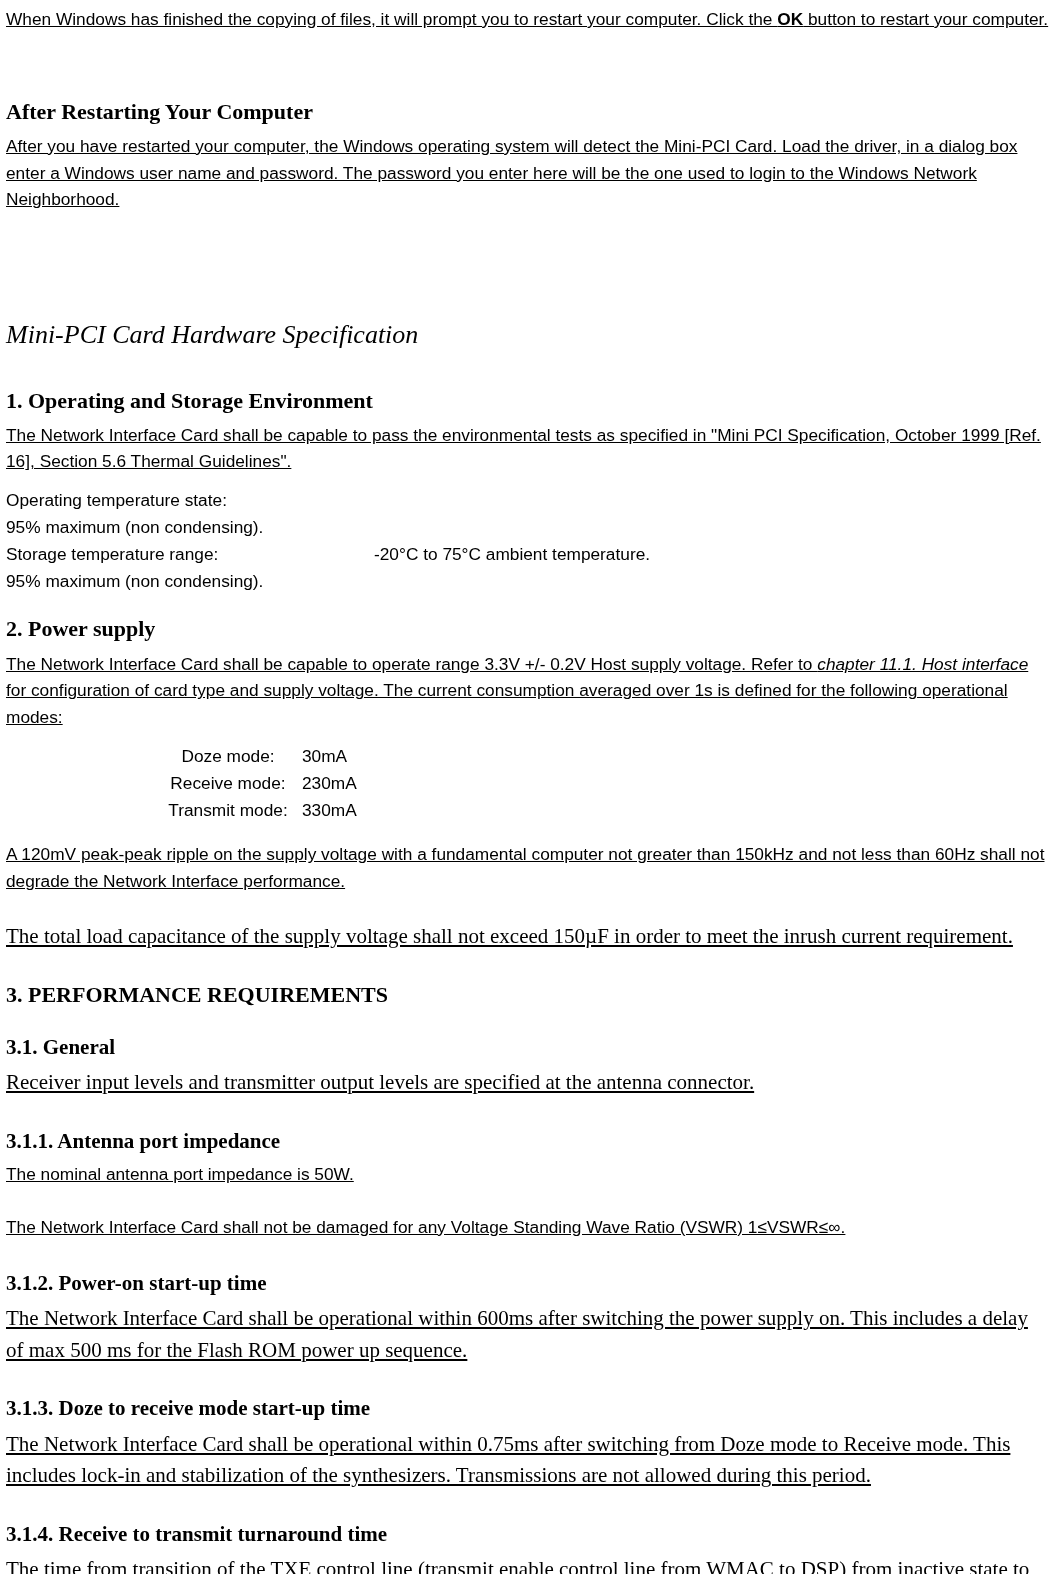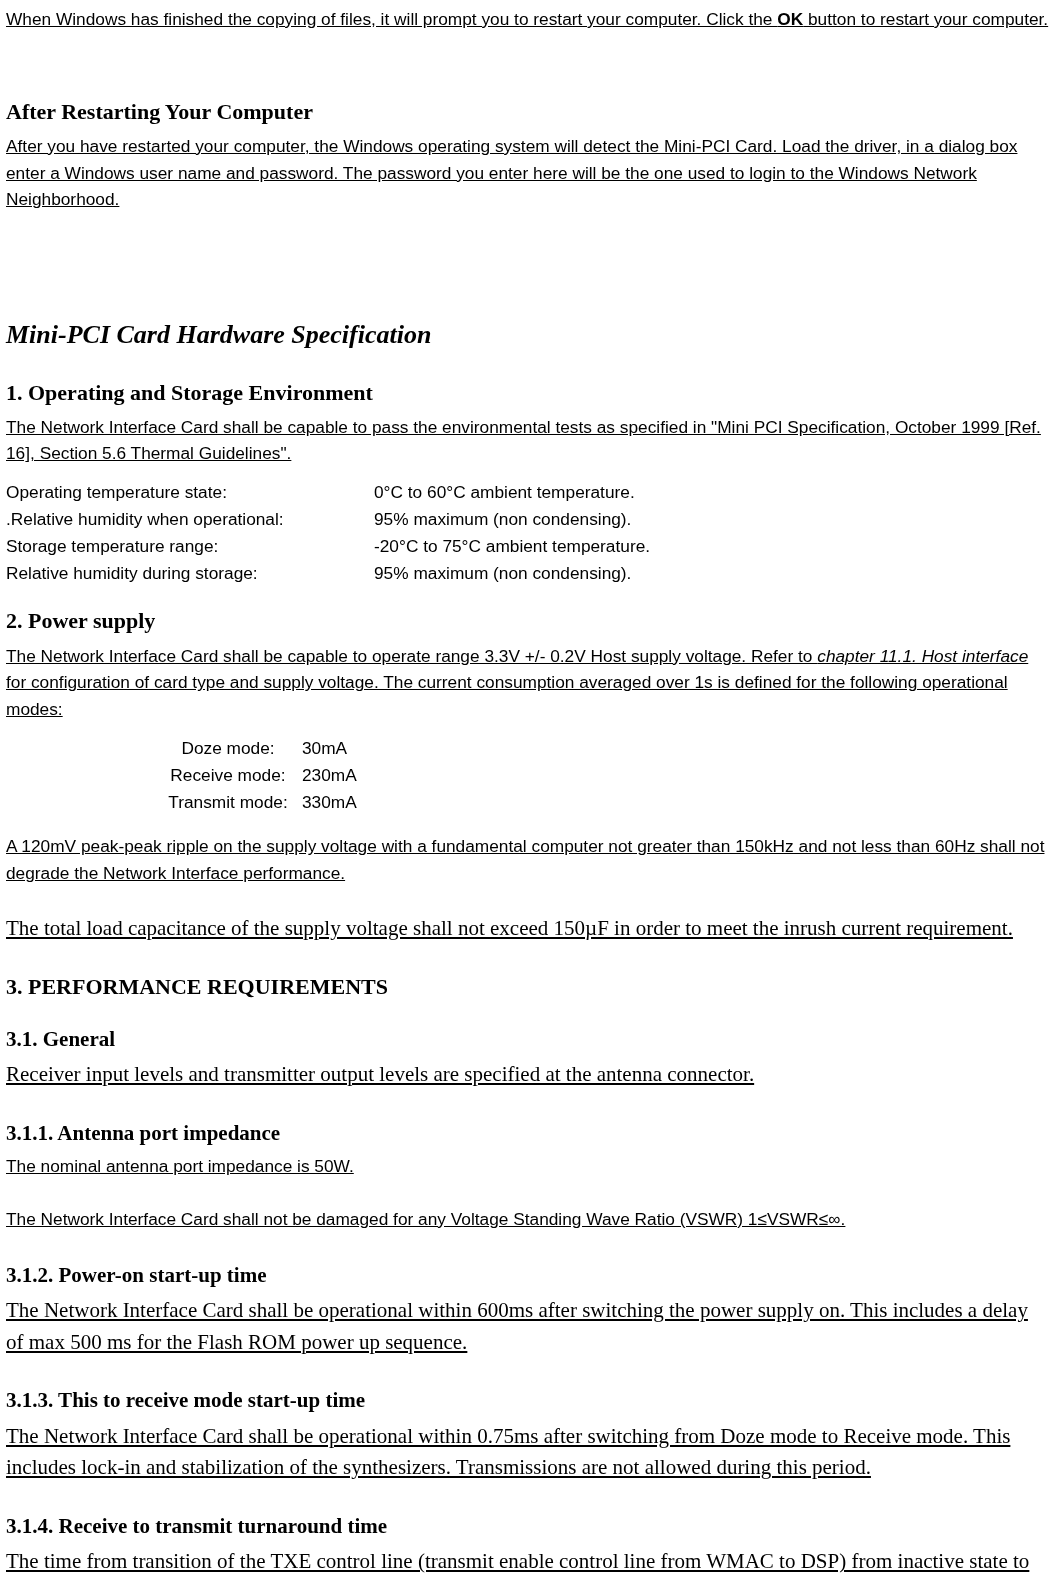--- a/index.html
+++ b/index.html
@@ -14,23 +14,23 @@
     p {
       margin: 0 0 12px 0;
       text-decoration: underline;
     }
     .intro-para {
       margin-bottom: 36px;
     }
     h1 {
       font-family: 'Times New Roman', Times, serif;
       font-style: italic;
-      font-weight: bold;
+      font-weight: normal;
       font-size: 26px;
-      margin: 0 0 20px 0;
+      margin: 0 0 28px 0;
     }
     h2 {
       font-family: 'Times New Roman', Times, serif;
       font-weight: bold;
       font-size: 22px;
       margin: 0 0 4px 0;
     }
     h3 {
       font-family: 'Times New Roman', Times, serif;
       font-weight: bold;
@@ -97,32 +97,29 @@
 <div class="big-gap"></div>
 
 <h1>Mini-PCI Card Hardware Specification</h1>
 
 <h2>1. Operating and Storage Environment</h2>
 <p class="body-text">The Network Interface Card shall be capable to pass the environmental tests as specified in "Mini PCI Specification, October 1999 [Ref. 16], Section 5.6 Thermal Guidelines".</p>
 
 <div class="spec-table">
   <div class="spec-row">
     <div class="spec-label body-text">Operating temperature state:</div>
-    <div class="spec-value body-text"> 0°C to 60°C ambient temperature.</div>
   </div>
   <div class="spec-row">
-    <div class="spec-label body-text">.Relative humidity when operational:</div>
     <div class="spec-value body-text">95% maximum (non condensing).</div>
   </div>
   <div class="spec-row">
     <div class="spec-label body-text">Storage temperature range:</div>
     <div class="spec-value body-text"> -20°C to 75°C ambient temperature.</div>
   </div>
   <div class="spec-row">
-    <div class="spec-label body-text">Relative humidity during storage:</div>
     <div class="spec-value body-text">95% maximum (non condensing).</div>
   </div>
 </div>
 
 <h2>2. Power supply</h2>
 <p class="body-text">
   <span>The Network Interface Card shall be capable to operate range 3.3V +/- 0.2V Host supply voltage. Refer to </span><i>chapter 11.1. Host interface </i><span>for configuration of card type and supply voltage. The current consumption averaged over 1s is defined for the following operational modes:</span>
 </p>
 
 <div class="modes-table">
@@ -162,19 +159,19 @@
 <div class="small-gap"></div>
 <p class="body-text">The Network Interface Card shall not be damaged for any Voltage Standing Wave Ratio (VSWR) 1≤VSWR≤∞.</p>
 
 <div class="small-gap"></div>
 
 <h3>3.1.2. Power-on start-up time</h3>
 <p class="serif-text">The Network Interface Card shall be operational within 600ms after switching the power supply on. This includes a delay of max 500 ms for the Flash ROM power up sequence.</p>
 
 <div class="small-gap"></div>
 
-<h3>3.1.3. This to receive mode start-up time</h3>
+<h3>3.1.3. Doze to receive mode start-up time</h3>
 <p class="serif-text">The Network Interface Card shall be operational within 0.75ms after switching from Doze mode to Receive mode. This includes lock-in and stabilization of the synthesizers. Transmissions are not allowed during this period.</p>
 
 <div class="small-gap"></div>
 
 <h3>3.1.4. Receive to transmit turnaround time</h3>
 <p class="serif-text" style="margin-bottom:2px;">The time from transition of the TXE control line (transmit enable control line from WMAC to DSP) from inactive state to active state until the RF section is in transmit mode shall be not more than 5µs. The NIC is said to be in transmit mode at the moment the RF output power level is within 90% of its final value.</p>
 
 </body></html>

